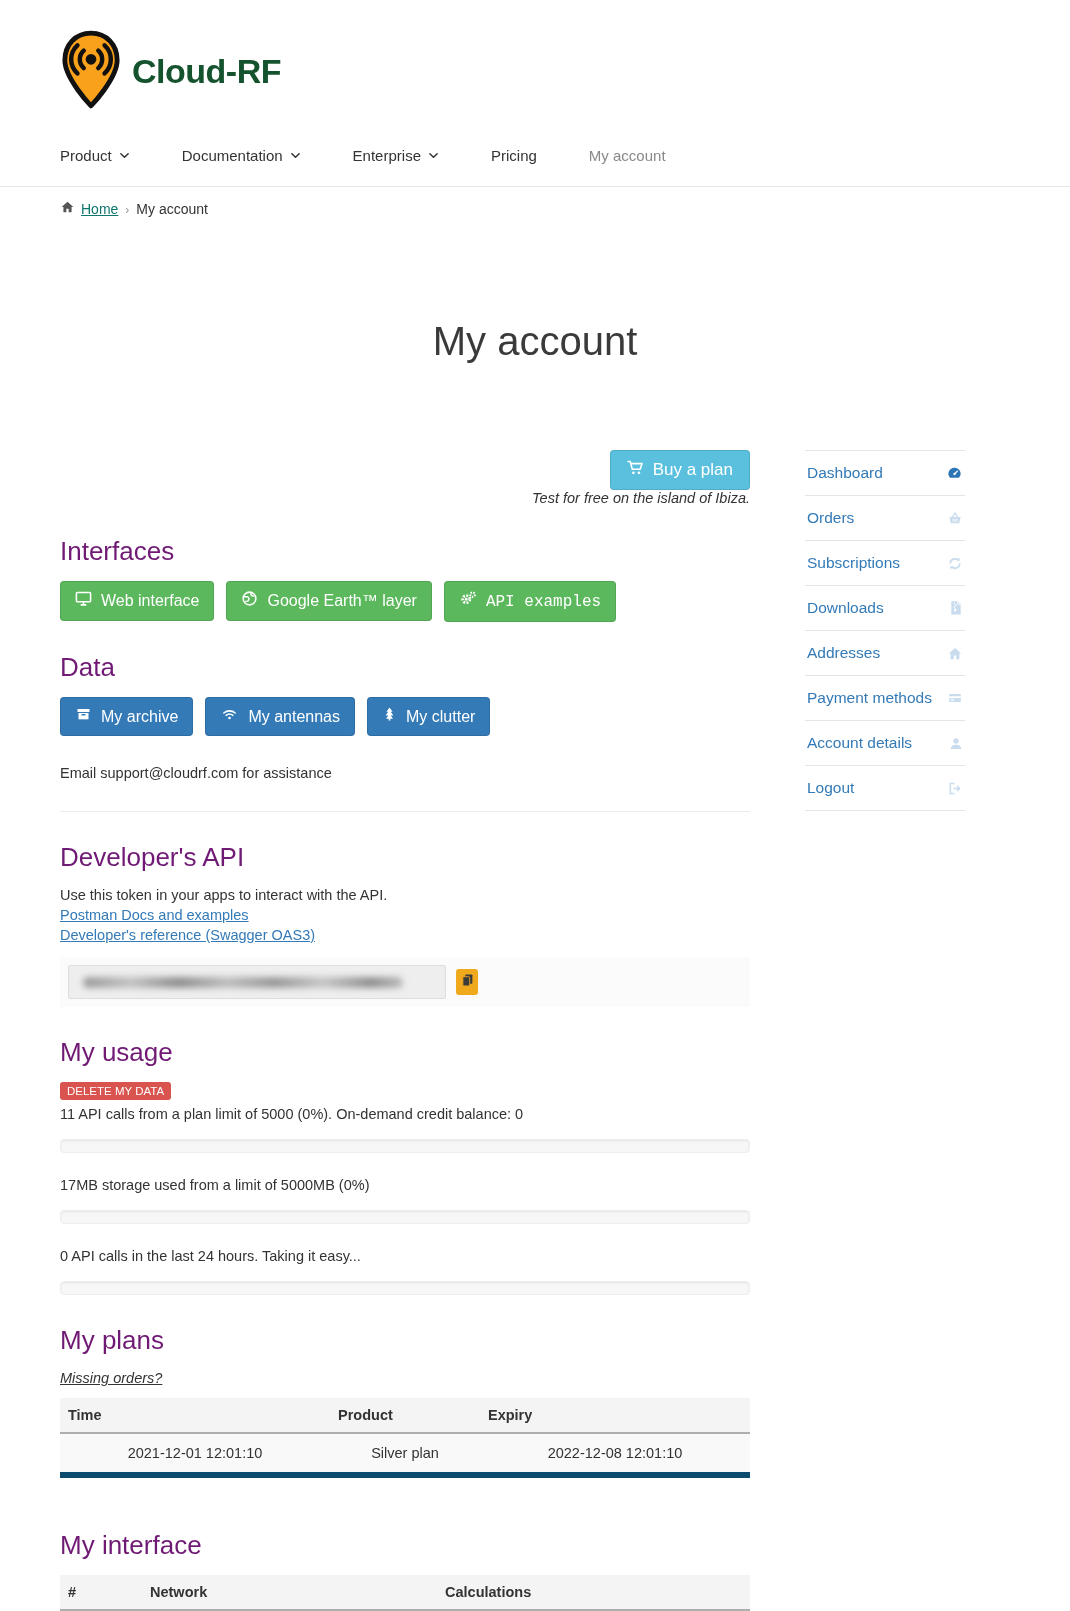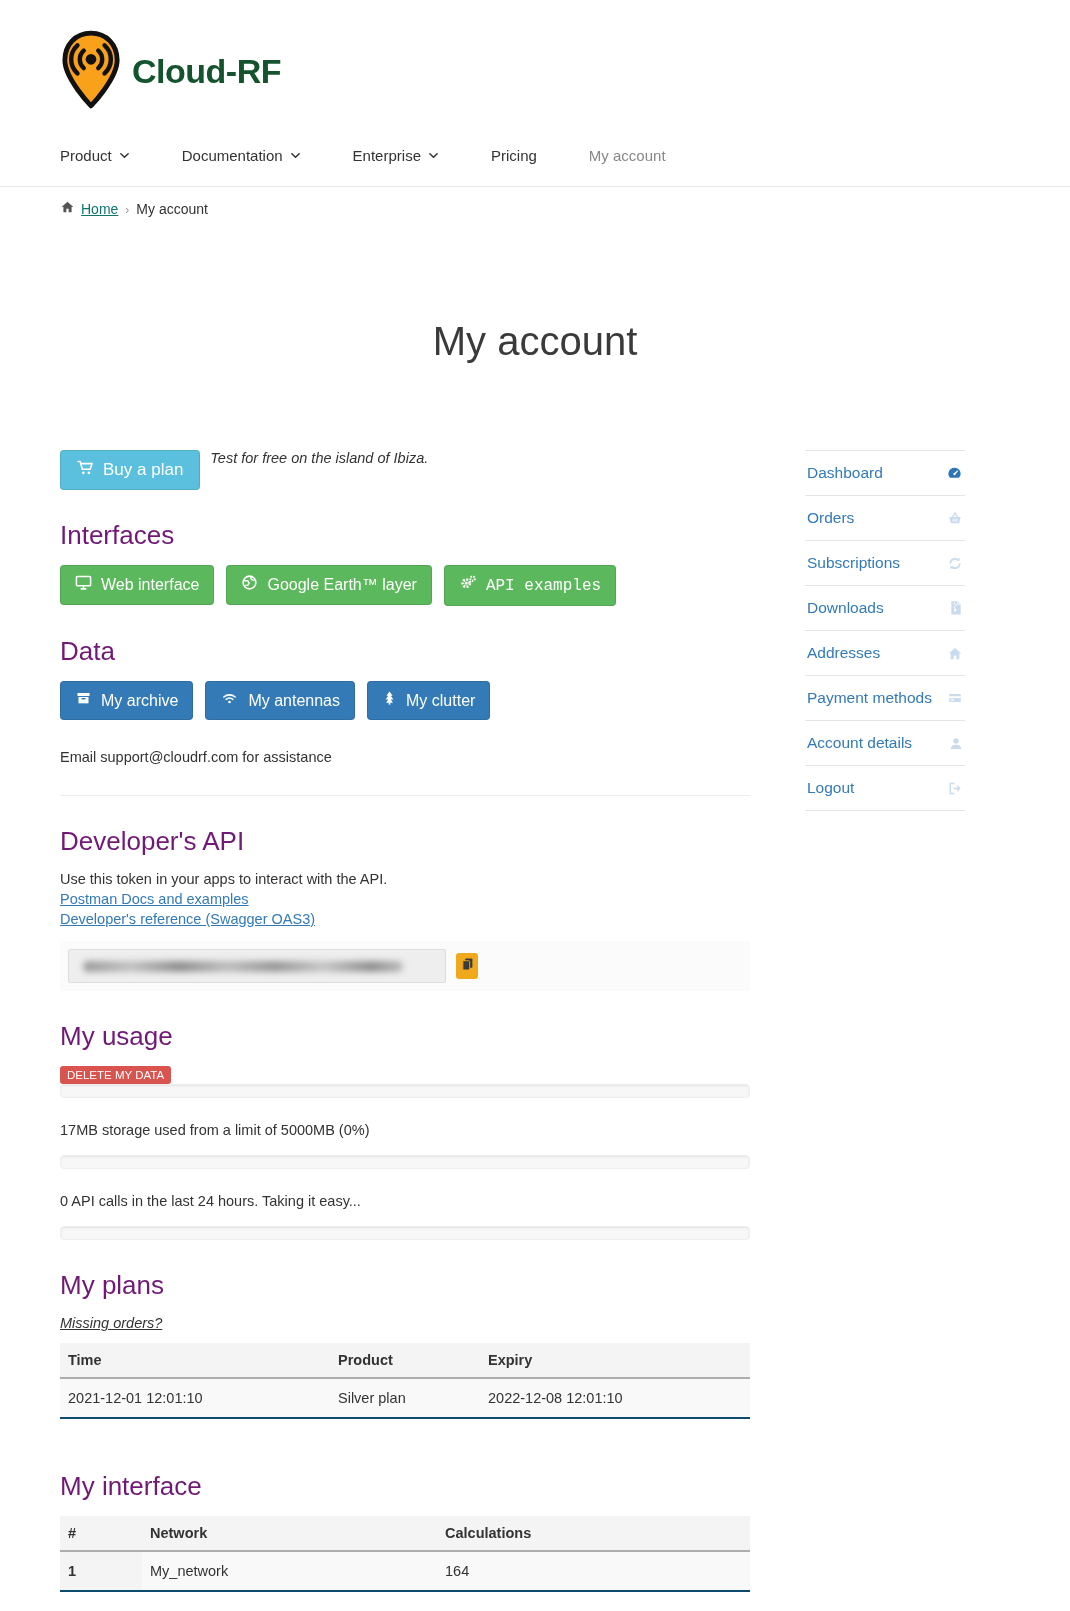--- a/index.html
+++ b/index.html
@@ -33,21 +33,21 @@
   .layout { display:flex; padding:86px 0 40px 60px; align-items:flex-start; }
   .main-col { width:690px; }
   .side-col { width:160px; margin-left:55px; }
 
   
   .btn { display:inline-flex; align-items:center; gap:9px; border:1px solid rgba(0,0,0,0.1);
          border-radius:4px; color:#fff; cursor:pointer; padding:8px 14px; font-size:16px; line-height:20px; }
   .btn-info    { background:#5bc0de; font-size:17px; padding:8px 16px; }
   .btn-success { background:#5cb85c; margin-right:8px; }
   .btn-primary { background:#337ab7; margin-right:8px; }
-  .plan-row { display:flex; align-items:flex-start; }
+  .plan-row { display:flex; align-items:flex-end;flex-direction:column; }
   .plan-note { font-style:italic; color:#333; margin-left:10px; }
 
   h2.section { font-size:26px; font-weight:400; color:#701a75; margin:30px 0 14px 0; }
   h2.section:first-child { margin-top:0; }
 
   .support-note { margin:29px 0 30px 0; }
   hr.rule { border:0; border-top:1px solid #ececec; margin:0 0 20px 0; }
 
   
   .api-desc { margin:0 0 2px 0; }
@@ -66,21 +66,21 @@
   .usage-line { margin:6px 0 17px 0; }
   .usage-line.later { margin-top:0; }
   .progress { height:14px; background:#f7f7f7; border-radius:4px; margin:0 0 24px 0;
               box-shadow:inset 0 1px 2px rgba(0,0,0,0.08); border:1px solid #eee; overflow:hidden; }
   .progress-fill { height:100%; width:0; background:#337ab7; }
 
   
   .missing-link { font-style:italic; color:#333; text-decoration:underline; display:inline-block; margin-bottom:4px; cursor:pointer; }
   table.tbl { width:100%; border-collapse:collapse; font-size:14.5px; margin-top:8px; }
   table.tbl thead th { text-align:left; background:#f4f4f4; font-weight:bold; padding:9px 8px; border-bottom:2px solid #adadad; }
-  table.tbl tbody td, table.tbl tbody th { text-align:left; padding:11px 8px; border-bottom:2px solid #0c4a6e; font-weight:normal; }
+  table.tbl tbody td, table.tbl tbody th { text-align:center; padding:11px 8px; border-bottom:6px solid #0c4a6e; font-weight:normal; }
   table.tbl tbody tr.striped { background:#f9f9f9; }
   table.tbl .rowhead { background:#f4f4f4; font-weight:bold; }
   .plans-tbl col.c-time { width:270px; } .plans-tbl col.c-prod { width:150px; }
   .nets-tbl col.c-num { width:82px; } .nets-tbl col.c-net { width:295px; }
 
   
   .side-nav { border-top:1px solid #e5e5e5; }
   .side-item { display:flex; align-items:center; justify-content:space-between;
                padding:13px 2px; border-bottom:1px solid #e5e5e5; cursor:pointer; }
   .side-item .lbl { color:#337ab7; font-size:15.5px; }
@@ -232,20 +232,21 @@
           <svg width="13" height="15" viewBox="0 0 24 26">
               <rect x="8" y="2" width="13" height="17" rx="1.5" fill="#3b3b3b"></rect>
               <rect x="3.5" y="6" width="12.5" height="17" rx="1.5" fill="#3b3b3b" stroke="#f0a81c" stroke-width="1.6"></rect>
             </svg>
         </span>
       </button>
     </div>
 
     <h2 class="section">My usage</h2>
     <button class="delete-btn">DELETE MY DATA</button>
+    <p class="usage-line">11 API calls from a plan limit of 5000 (0%). On-demand credit balance: 0</p>
     <div class="progress">
         <div class="progress-fill"></div>
       </div>
 
     <p class="usage-line later">17MB storage used from a limit of 5000MB (0%)</p>
     <div class="progress">
         <div class="progress-fill"></div>
       </div>
 
     <p class="usage-line later">0 API calls in the last 24 hours. Taking it easy...</p>

